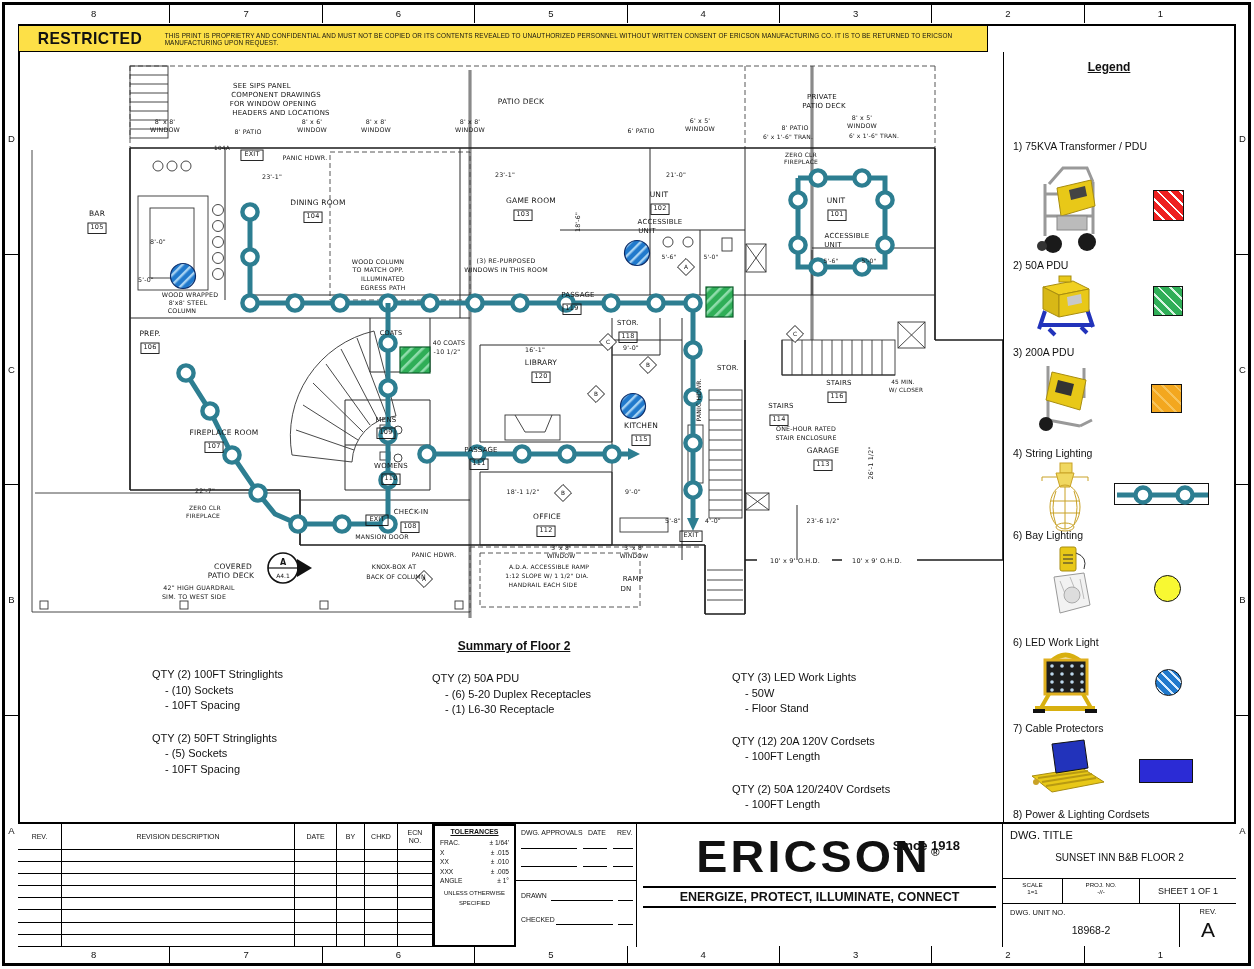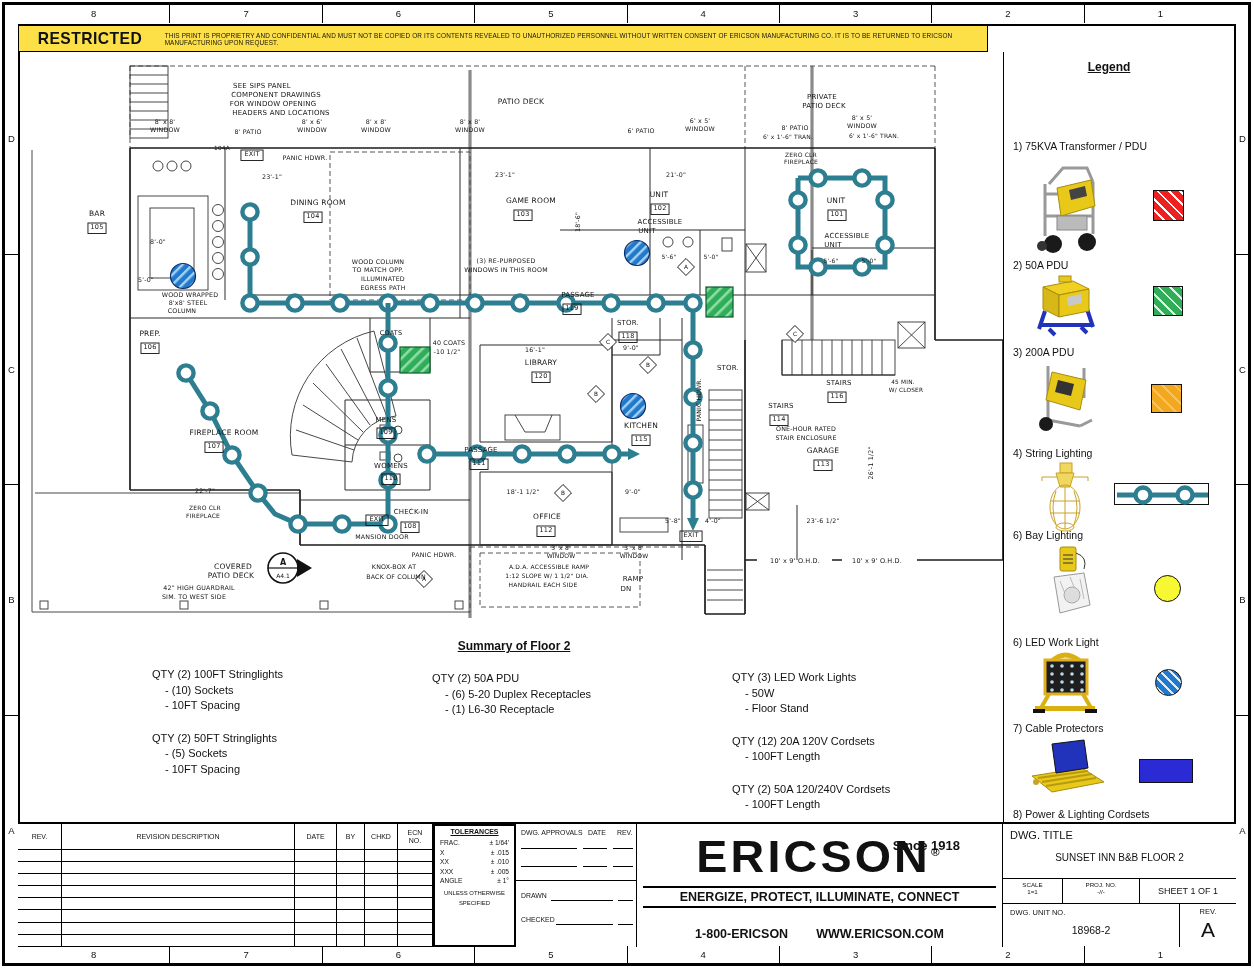--- a/index.html
+++ b/index.html
@@ -712,24 +712,20 @@
     <div class="uline" style="left:35px;top:76px;width:62px"></div>
       <div class="uline" style="left:102px;top:76px;width:15px"></div>
     <span class="hd" style="left:5px;top:92px">CHECKED</span>
     <div class="uline" style="left:40px;top:100px;width:57px"></div>
       <div class="uline" style="left:102px;top:100px;width:15px"></div>
   </div>
   <div class="sect brand">
     <span class="since">Since 1918</span>
     <div class="logo"><span>ERICSON</span><span class="reg">®</span></div>
     <div class="row1">ENERGIZE, PROTECT, ILLUMINATE, CONNECT</div>
-    <div class="row3">
-      <span>1-800-ERICSON</span>
-      <span>WWW.ERICSON.COM</span>
-    </div>
   </div>
   <div class="sect rightblk">
     <div class="r1">
       <span class="lab">DWG. TITLE</span>
       <div class="val">SUNSET INN B&amp;B FLOOR 2</div>
     </div>
     <div class="r2">
       <div class="c-scale"><span>SCALE</span><br><span>1=1</span></div>
       <div class="c-proj"><span>PROJ. NO.</span><br><span>-//-</span></div>
       <div class="c-sheet">SHEET 1 OF 1</div>

